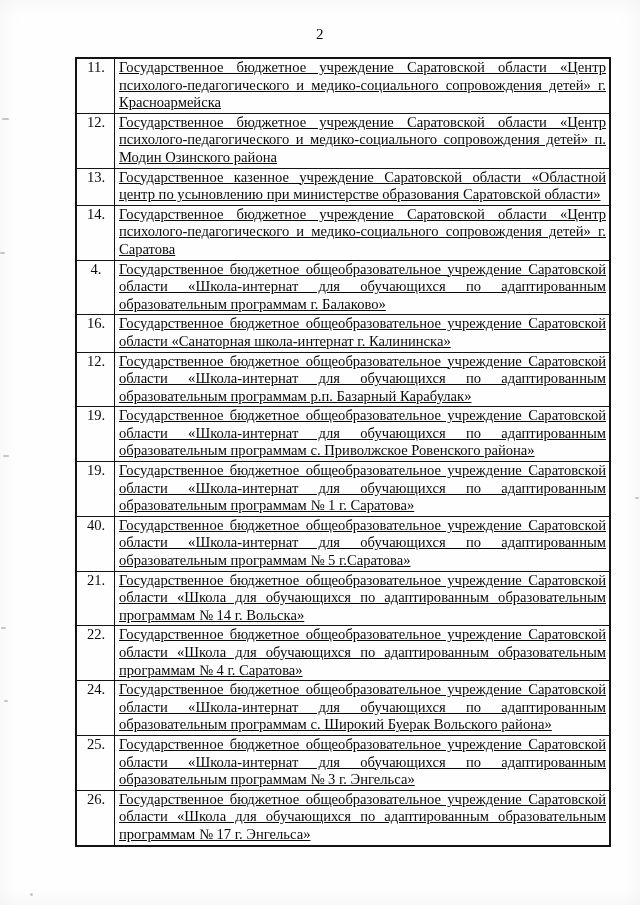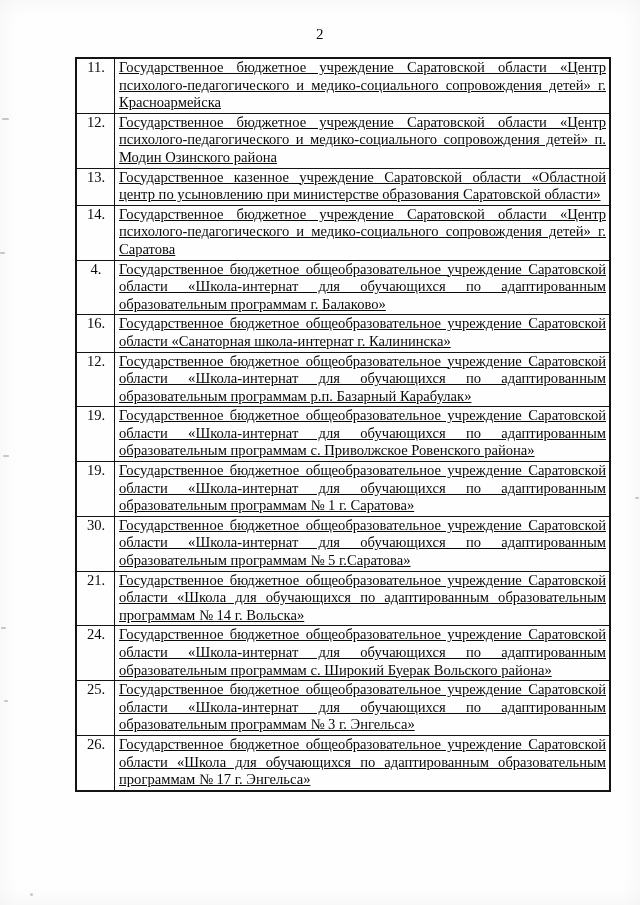--- a/index.html
+++ b/index.html
@@ -116,26 +116,30 @@
       </tr>
       <tr>
         <td class="num-cell">19.</td>
         <td class="text-cell">Государственное бюджетное общеобразовательное учреждение Саратовской области «Школа-интернат для обучающихся по адаптированным образовательным программам с. Приволжское Ровенского района»</td>
       </tr>
       <tr>
         <td class="num-cell">19.</td>
         <td class="text-cell">Государственное бюджетное общеобразовательное учреждение Саратовской области «Школа-интернат для обучающихся по адаптированным образовательным программам № 1 г. Саратова»</td>
       </tr>
       <tr>
-        <td class="num-cell">30.</td>
+        <td class="num-cell">40.</td>
         <td class="text-cell">Государственное бюджетное общеобразовательное учреждение Саратовской области «Школа-интернат для обучающихся по адаптированным образовательным программам № 5 г.Саратова»</td>
       </tr>
       <tr>
         <td class="num-cell">21.</td>
         <td class="text-cell">Государственное бюджетное общеобразовательное учреждение Саратовской области «Школа для обучающихся по адаптированным образовательным программам № 14 г. Вольска»</td>
+      </tr>
+      <tr>
+        <td class="num-cell">22.</td>
+        <td class="text-cell">Государственное бюджетное общеобразовательное учреждение Саратовской области «Школа для обучающихся по адаптированным образовательным программам № 4 г. Саратова»</td>
       </tr>
       <tr>
         <td class="num-cell">24.</td>
         <td class="text-cell">Государственное бюджетное общеобразовательное учреждение Саратовской области «Школа-интернат для обучающихся по адаптированным образовательным программам с. Широкий Буерак Вольского района»</td>
       </tr>
       <tr>
         <td class="num-cell">25.</td>
         <td class="text-cell">Государственное бюджетное общеобразовательное учреждение Саратовской области «Школа-интернат для обучающихся по адаптированным образовательным программам № 3 г. Энгельса»</td>
       </tr>
       <tr>

